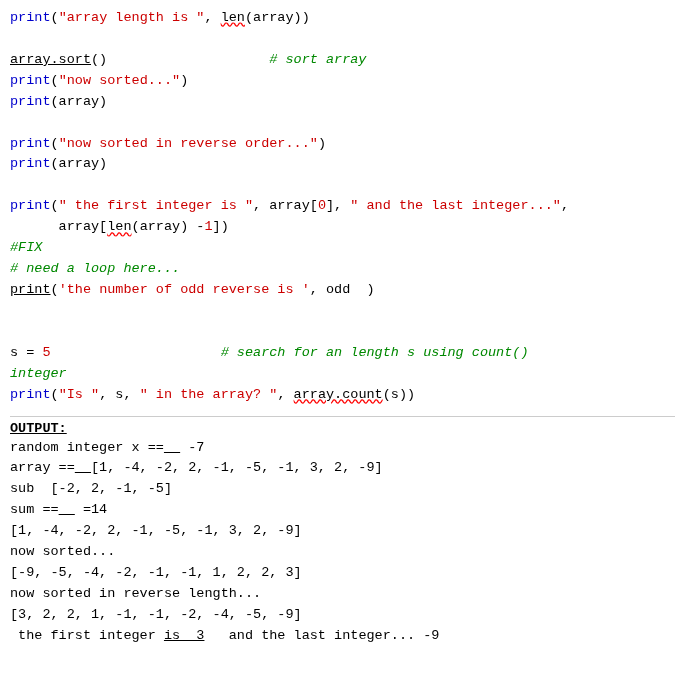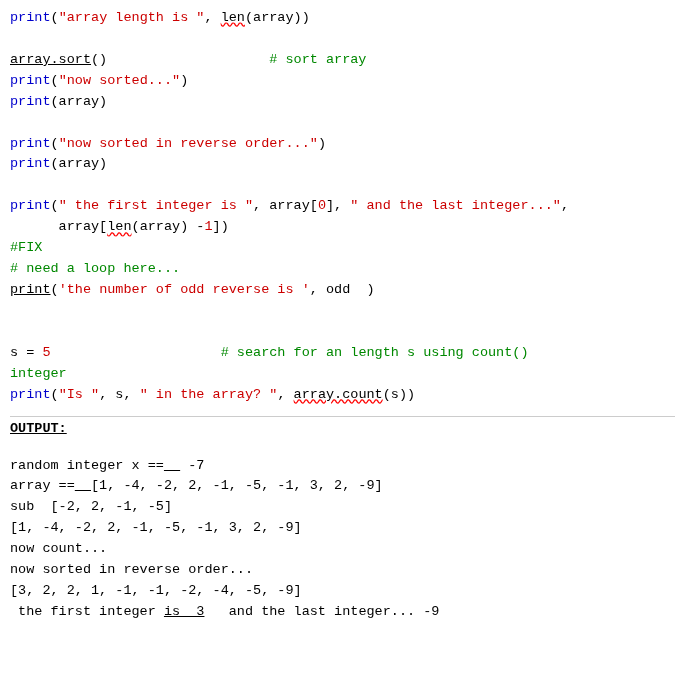--- a/index.html
+++ b/index.html
@@ -11,33 +11,33 @@
       width: 685px;
       min-height: 699px;
       padding: 8px 10px;
     }
     .line {
       line-height: 1.55;
       white-space: pre;
     } 
     .fn { color: #0000cc; } 
     .str { color: #cc0000; } 
-    .comment { color: #008800; } 
+    .comment { color: #008800; font-style: italic; } 
     .num { color: #cc0000; }
 
     
     .output-section {
       margin-top: 10px;
       border-top: 1px solid #cccccc;
       padding-top: 4px;
     }
     .output-label {
       font-weight: bold;
       text-decoration: underline;
-      margin-bottom: 20px;
+      margin-bottom: 2px;
     }
     .output-line {
       line-height: 1.55;
       white-space: pre;
     }
   </style>
 </head>
 <body>
 
 <div>
@@ -66,19 +66,21 @@
   <div class="line"><span class="comment">integer</span></div>
   <div class="line"><span class="fn">print</span>(<span class="str">"Is "</span>, s, <span class="str">" in the array? "</span>, <span style="text-decoration:underline wavy red">array.count</span>(s))</div>
 </div>
 
 <div class="output-section">
   <div class="output-label">OUTPUT:</div>
 
   <div class="output-line">random integer x ==<span style="text-decoration:underline">  </span> -7</div>
   <div class="output-line">array ==<span style="text-decoration:underline">  </span>[1, -4, -2, 2, -1, -5, -1, 3, 2, -9]</div>
   <div class="output-line"><span style="">sub  </span>[-2, 2, -1, -5]</div>
+  <div class="output-line">sum ==<span style="text-decoration:underline">  </span> =14</div>
   <div class="output-line">[1, -4, -2, 2, -1, -5, -1, 3, 2, -9]</div>
-  <div class="output-line">now count...</div>
-  <div class="output-line">now sorted in reverse order...</div>
+  <div class="output-line">now sorted...</div>
+  <div class="output-line">[-9, -5, -4, -2, -1, -1, 1, 2, 2, 3]</div>
+  <div class="output-line">now sorted in reverse length...</div>
   <div class="output-line">[3, 2, 2, 1, -1, -1, -2, -4, -5, -9]</div>
   <div class="output-line"> the first integer <span style="text-decoration:underline">is  3</span>   and the last integer... -9</div>
 
 </div>
 
 </body></html>

